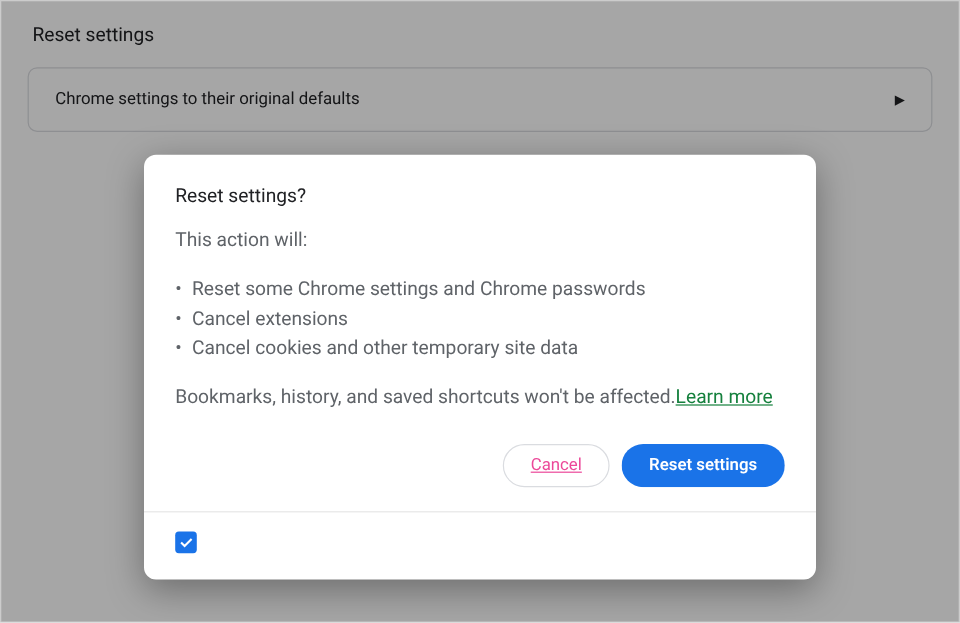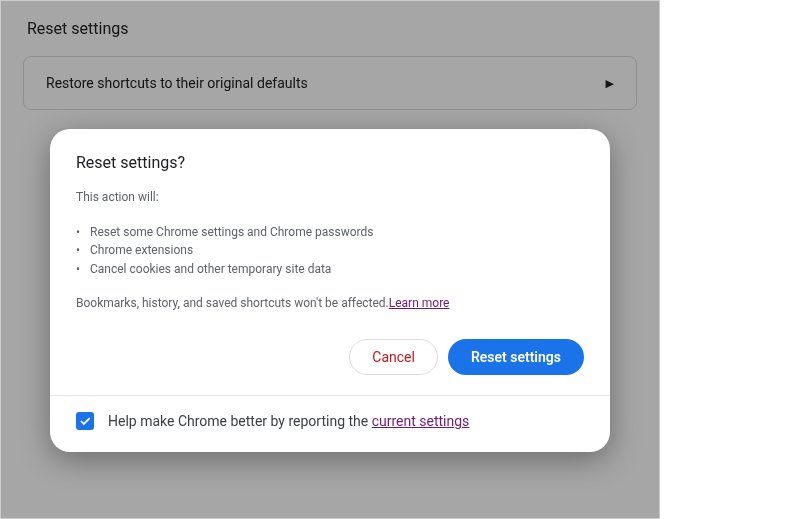--- a/index.html
+++ b/index.html
@@ -1,101 +1,101 @@
 <!DOCTYPE html>
 <html><head>
 <meta charset="utf-8">
 <style>
   * { box-sizing: border-box; margin: 0; padding: 0; font-family: "Segoe UI", Roboto, Arial, sans-serif; }
   html, body { width: 800px; height: 519px; overflow: hidden; }
   body { background: #fff; }
 
   .page {
-    width: 660px; height: 519px; border: 1px solid #ccc;
+    width: 800px; height: 519px; border: 1px solid #ccc;
     position: relative; background: #fff;
   }
 
   .section-title {
     font-size: 16px; color: #202124; padding: 18px 0 18px 26px; font-weight: 400;
   }
 
   .settings-row {
     margin: 0 22px; border: 1px solid #dadce0; border-radius: 8px;
     padding: 18px 22px; display: flex; align-items: center; justify-content: space-between;
     font-size: 14px; color: #202124; cursor: pointer;
   }
   .settings-row .arrow { font-size: 11px; color: #202124; }
 
   .scrim {
     position: absolute; inset: 0; background: rgba(0,0,0,0.35);
   }
 
   .dialog {
     position: absolute; left: 50%; top: 128px; transform: translateX(-50%);
-    width: 560px; background: #fff; border-radius: 20px;
+    width: 560px; background: #fff; border-radius: 10px;
     box-shadow: 0 8px 30px rgba(0,0,0,0.35);
     display: flex; flex-direction: column;
   }
 
   .dialog-body { padding: 24px 26px 18px 26px; }
   .dialog-title { font-size: 16px; color: #202124; margin-bottom: 16px; font-weight: 400;}
-  .dialog-text { font-size: 12px; color: #5f6368; line-height: 1.55; margin-top: 12px; }
+  .dialog-text { font-size: 16px; color: #5f6368; line-height: 1.55; margin-top: 12px; }
   .dialog-text .spacer { height: 16px; }
   .bullet-row { display: flex; }
   .bullet-row .dot { width: 14px; }
-  .link { color: #701a75; text-decoration: underline; cursor: pointer; }
+  .link { color: #15803d; text-decoration: underline; cursor: pointer; }
 
   .dialog-actions {
     display: flex; justify-content: flex-end; gap: 10px;
     padding: 8px 26px 20px 26px;
   }
   .btn {
     height: 36px; padding: 0 22px; border-radius: 18px; font-size: 14px;
     display: inline-flex; align-items: center; cursor: pointer;
     border: 1px solid transparent;
   }
-  .btn-secondary { background: #fff; color: #b91c1c; border-color: #dadce0; }
+  .btn-secondary { background: #fff; color: #ec4899; border-color: #dadce0; text-decoration: underline; }
   .btn-primary { background: #1a73e8; color: #fff; font-weight: 600; }
 
   .dialog-footer {
     border-top: 1px solid #e6e6e6; padding: 16px 26px 22px 26px;
     display: flex; align-items: center; gap: 14px; font-size: 14px; color: #3c4043;
   }
   .checkbox {
     width: 18px; height: 18px; border-radius: 3px; background: #1a73e8;
     display: inline-flex; align-items: center; justify-content: center; cursor: pointer; flex: 0 0 18px;
   }
   .checkbox svg { width: 14px; height: 14px; }
 </style>
 </head>
 <body>
 
 <div class="page">
   <div class="section-title">Reset settings</div>
 
   <div class="settings-row">
-    <span>Restore shortcuts to their original defaults</span>
+    <span>Chrome settings to their original defaults</span>
     <span class="arrow">▶</span>
   </div>
 
   <div class="scrim"></div>
 
   <div class="dialog">
     <div class="dialog-body">
       <div class="dialog-title">Reset settings?</div>
       <div class="dialog-text">
         <div>This action will:</div>
         <div class="spacer"></div>
         <div class="bullet-row">
             <span class="dot">•&nbsp;</span>
             <span>Reset some Chrome settings and Chrome passwords</span>
           </div>
         <div class="bullet-row">
             <span class="dot">•&nbsp;</span>
-            <span>Chrome extensions</span>
+            <span>Cancel extensions</span>
           </div>
         <div class="bullet-row">
             <span class="dot">•&nbsp;</span>
             <span>Cancel cookies and other temporary site data</span>
           </div>
         <div class="spacer"></div>
         <div>
           <span>Bookmarks, history, and saved shortcuts won't be affected.</span><a class="link">Learn more</a>
         </div>
       </div>
@@ -105,18 +105,15 @@
       <div class="btn btn-secondary">Cancel</div>
       <div class="btn btn-primary">Reset settings</div>
     </div>
 
     <div class="dialog-footer">
       <span class="checkbox">
         <svg viewBox="0 0 24 24">
             <path fill="none" stroke="#fff" stroke-width="3" d="M5 12l5 5L20 7"></path>
           </svg>
       </span>
-      <span>
-        <span>Help make Chrome better by reporting the </span><a class="link">current settings</a>
-      </span>
     </div>
   </div>
 </div>
 
 </body></html>

